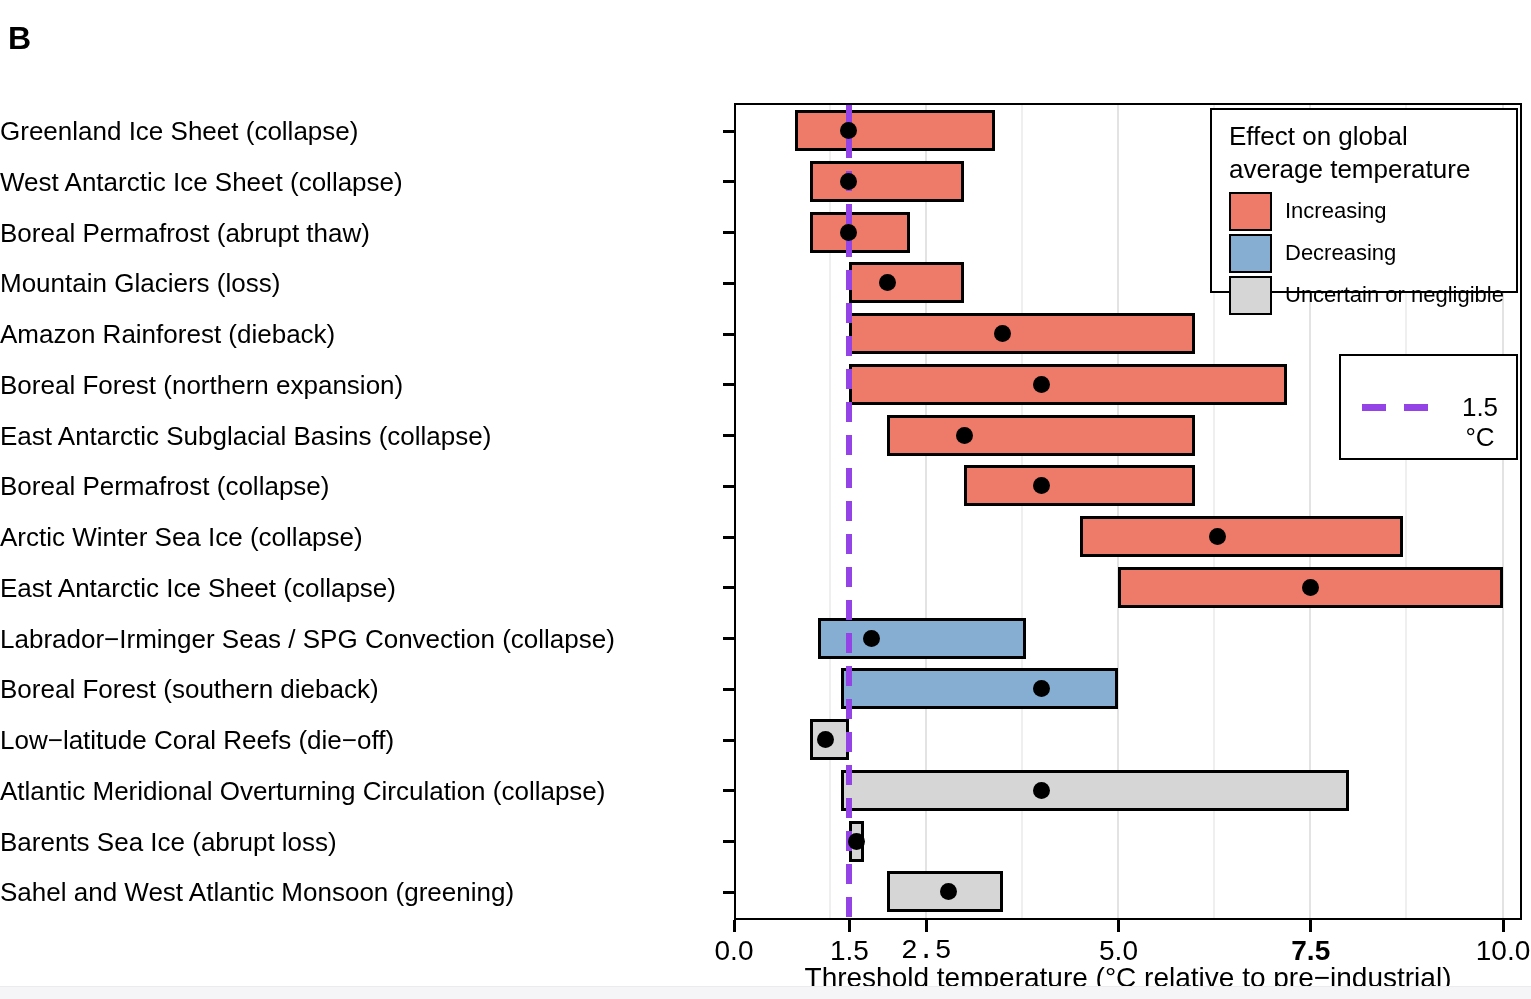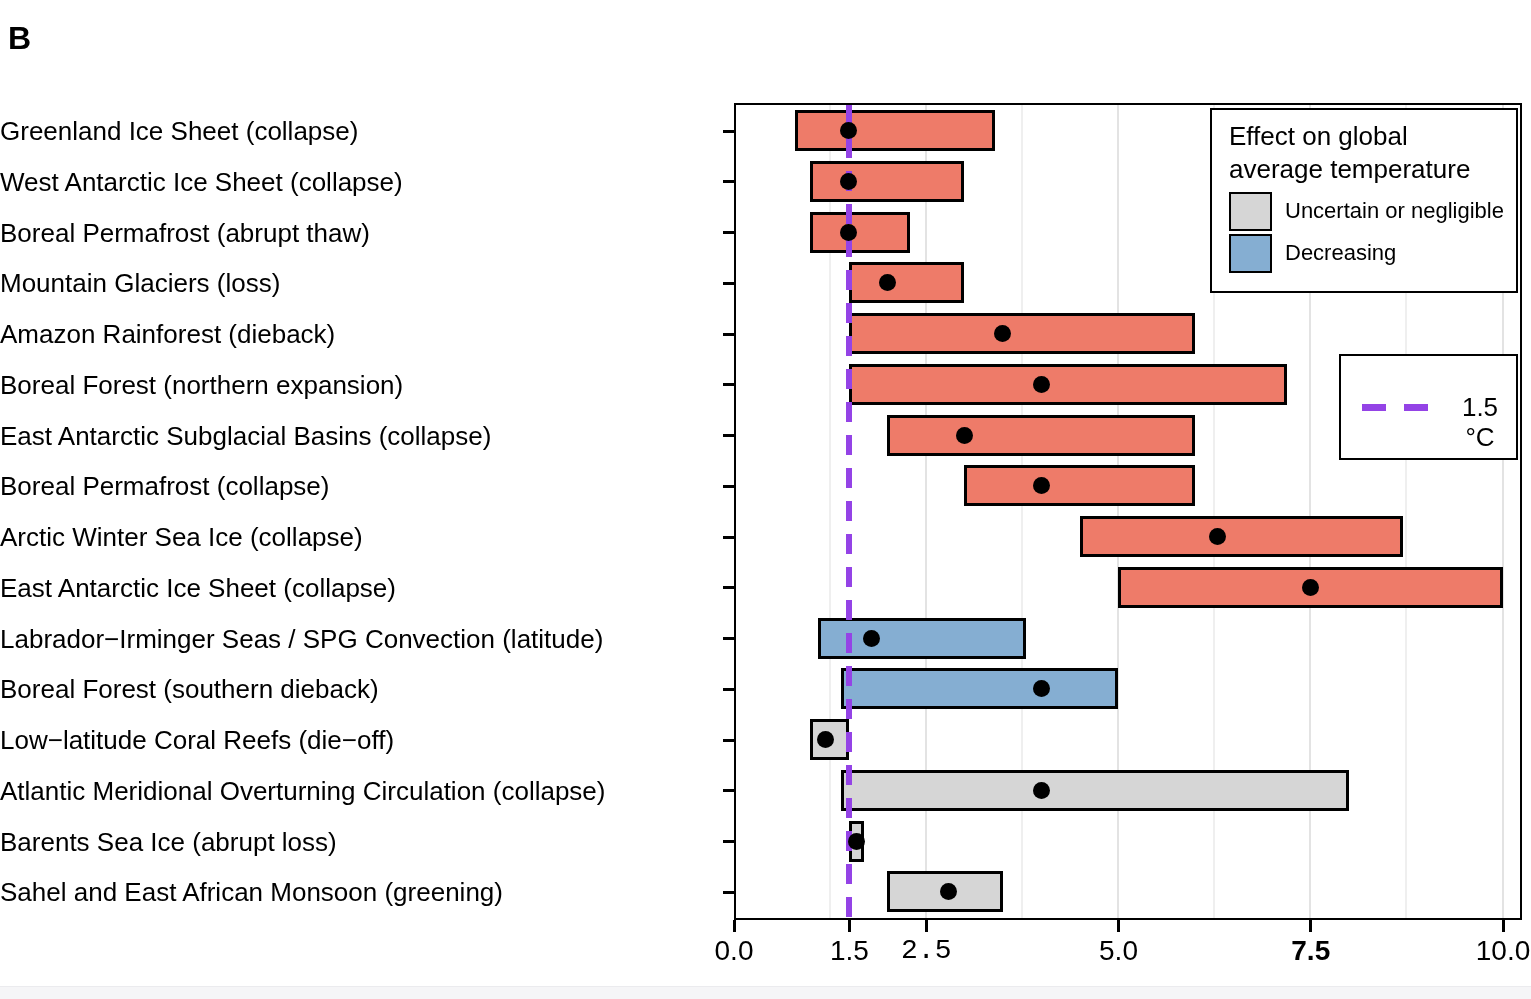--- a/index.html
+++ b/index.html
@@ -117,60 +117,65 @@
       <div class="y-label" style="top: 368.75px;">Boreal Forest (northern expansion)</div>
       <div class="y-tick" style="left: 723px; top: 383.25px;"></div>
       <div class="y-label" style="top: 419.5px;">East Antarctic Subglacial Basins (collapse)</div>
       <div class="y-tick" style="left: 723px; top: 434px;"></div>
       <div class="y-label" style="top: 470.25px;">Boreal Permafrost (collapse)</div>
       <div class="y-tick" style="left: 723px; top: 484.75px;"></div>
       <div class="y-label" style="top: 521px;">Arctic Winter Sea Ice (collapse)</div>
       <div class="y-tick" style="left: 723px; top: 535.5px;"></div>
       <div class="y-label" style="top: 571.75px;">East Antarctic Ice Sheet (collapse)</div>
       <div class="y-tick" style="left: 723px; top: 586.25px;"></div>
-      <div class="y-label" style="top: 622.5px;">Labrador−Irminger Seas / SPG Convection (latitude)</div>
+      <div class="y-label" style="top: 622.5px;">Labrador−Irminger Seas / SPG Convection (collapse)</div>
       <div class="y-tick" style="left: 723px; top: 637px;"></div>
       <div class="y-label" style="top: 673.25px;">Boreal Forest (southern dieback)</div>
       <div class="y-tick" style="left: 723px; top: 687.75px;"></div>
       <div class="y-label" style="top: 724px;">Low−latitude Coral Reefs (die−off)</div>
       <div class="y-tick" style="left: 723px; top: 738.5px;"></div>
       <div class="y-label" style="top: 774.75px;">Atlantic Meridional Overturning Circulation (collapse)</div>
       <div class="y-tick" style="left: 723px; top: 789.25px;"></div>
       <div class="y-label" style="top: 825.5px;">Barents Sea Ice (abrupt loss)</div>
       <div class="y-tick" style="left: 723px; top: 840px;"></div>
-      <div class="y-label" style="top: 876.25px;">Sahel and East African Monsoon (greening)</div>
+      <div class="y-label" style="top: 876.25px;">Sahel and West Atlantic Monsoon (greening)</div>
       <div class="y-tick" style="left: 723px; top: 890.75px;"></div>
     </div>
   <div id="x-axis-layer">
       <div class="x-tick" style="left: 732.5px; top: 920px;"></div>
       <div class="x-tick-label" style="left: 684px; top: 936px;">0.0</div>
       <div class="x-tick" style="left: 847.85px; top: 920px;"></div>
       <div class="x-tick-label" style="left: 799.35px; top: 936px;">1.5</div>
       <div class="x-tick" style="left: 924.75px; top: 920px;"></div>
       <div class="x-tick-label" style="left: 876.25px; top: 936px; font-family: Liberation Mono, monospace;">2.5</div>
       <div class="x-tick" style="left: 1117px; top: 920px;"></div>
       <div class="x-tick-label" style="left: 1068.5px; top: 936px;">5.0</div>
       <div class="x-tick" style="left: 1309.25px; top: 920px;"></div>
       <div class="x-tick-label" style="left: 1260.75px; top: 936px; font-weight: bold;">7.5</div>
       <div class="x-tick" style="left: 1501.5px; top: 920px;"></div>
       <div class="x-tick-label" style="left: 1453px; top: 936px;">10.0</div>
     </div>
 
+  <div class="x-axis-title">Threshold temperature (°C relative to pre−industrial)</div>
 
   <div class="legend legend-effect">
     <div class="legend-title">Effect on global
 average temperature</div>
     <div class="legend-items">
       <div class="legend-item">
-        <span class="legend-swatch" id="swatch-2" style="background: rgb(214, 214, 214);"></span>
-        <span class="legend-item-label">Uncertain or negligible</span>
+        <span class="legend-swatch" id="swatch-0" style="background: rgb(238, 123, 105);"></span>
+        <span class="legend-item-label">Increasing</span>
       </div>
       <div class="legend-item">
         <span class="legend-swatch" id="swatch-1" style="background: rgb(133, 174, 210);"></span>
         <span class="legend-item-label">Decreasing</span>
+      </div>
+      <div class="legend-item">
+        <span class="legend-swatch" id="swatch-2" style="background: rgb(214, 214, 214);"></span>
+        <span class="legend-item-label">Uncertain or negligible</span>
       </div>
     </div>
   </div>
 
   <div class="legend legend-threshold">
     <span class="lt-dash" id="lt-dash-1" style="left: 21px; background: rgb(148, 67, 230);"></span>
     <span class="lt-dash" id="lt-dash-2" style="left: 63px; background: rgb(148, 67, 230);"></span>
     <span class="lt-label">1.5 °C</span>
   </div>
 

